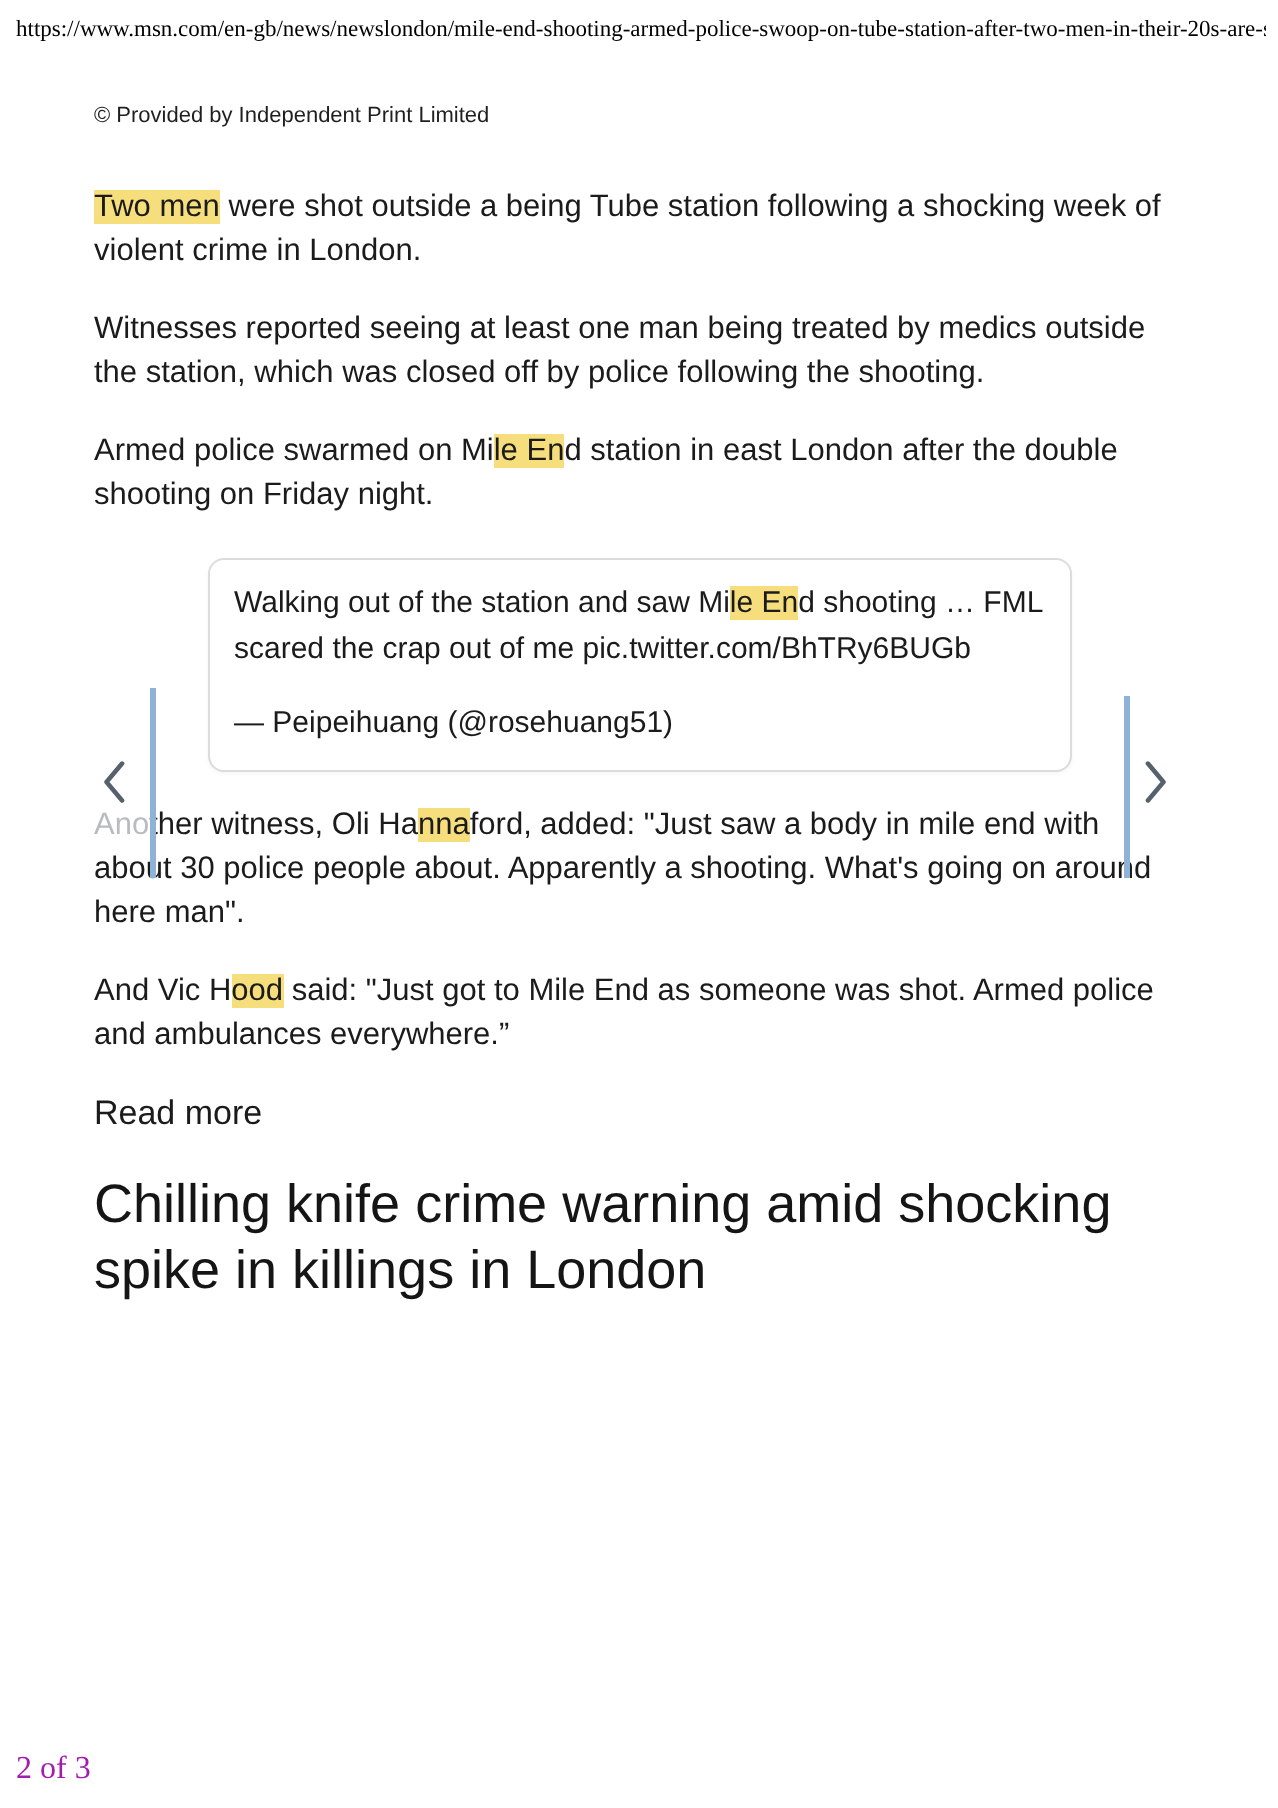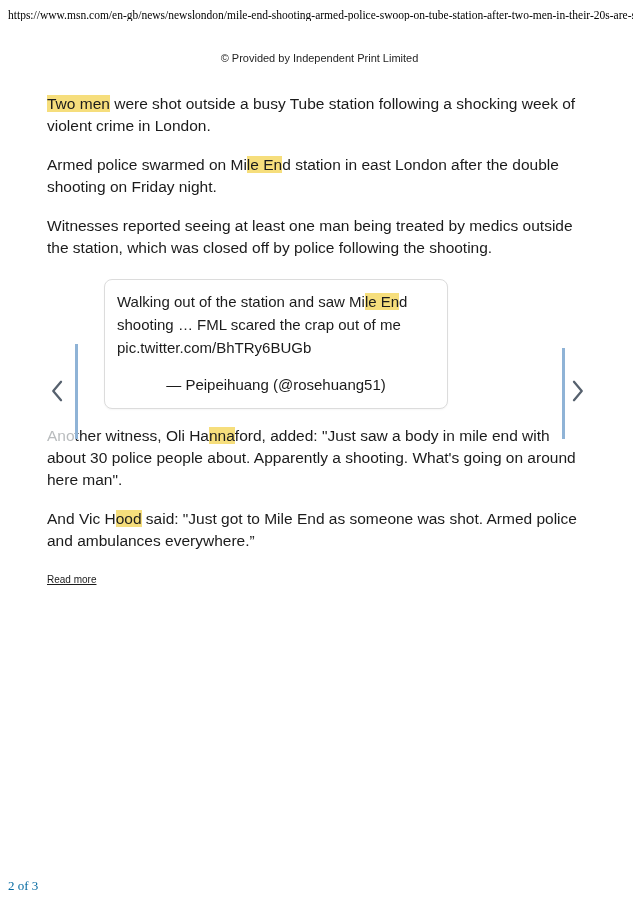--- a/index.html
+++ b/index.html
@@ -22,85 +22,85 @@
   .url-header{
     position:absolute;top:9px;left:8px;right:6px;
     font-family:"Liberation Serif","DejaVu Serif",serif;
     font-size:11.5px;color:#000;
     white-space:nowrap;overflow:hidden;
   }
   .content{
     position:absolute;left:47px;right:47px;top:52px;
   }
   .credit{
-    font-size:11px;color:#1f1f1f;margin:0 0 29px 0;text-align:center;
+    font-size:11px;color:#1f1f1f;margin:0 0 29px 0;
   }
   .para{
     font-size:15.5px;line-height:22px;margin:0 0 17px 0;
   }
   .hl{background:var(--hl);}
   .faded{color:var(--faded);}
   .tweet-region{
     position:relative;
     margin:20px 0 16px 0;
   }
   .tweet-card{
     margin-left:57px;
-    width:344px;
+    width:432px;
     box-sizing:border-box;
     border:1px solid var(--border);
     border-radius:8px;
     background:#fff;
     padding:10px 12px 12px 12px;
     box-shadow:0 1px 2px rgba(0,0,0,0.04);
   }
   .tweet-text{
     margin:0;font-size:15px;line-height:23px;
   }
   .tweet-attr{
-    margin-top:14px;text-align:center;font-size:15px;line-height:23px;
+    margin-top:14px;text-align:left;font-size:15px;line-height:23px;
   }
   .vbar{
     position:absolute;width:3px;background:var(--bar);
   }
   .vbar-left{left:28px;top:65px;height:95px;}
   .vbar-right{left:515px;top:69px;height:91px;}
   .chev{
     position:absolute;background:none;border:none;padding:0;margin:0;
     color:var(--chev);cursor:pointer;line-height:0;
   }
   .chev-left{left:2px;top:98px;}
   .chev-right{left:522px;top:98px;}
-  .read-more{font-size:10px;line-height:22px;margin:0 0 16px 0;text-decoration:underline;}
+  .read-more{font-size:17px;line-height:22px;margin:0 0 16px 0;}
   .read-more a{color:var(--text);text-decoration:none;cursor:pointer;}
   .next-headline{
     font-size:27px;line-height:33px;font-weight:300;
     margin:18px 0 0 0;color:#151515;letter-spacing:0;
   }
   .page-number{
     position:absolute;left:8px;bottom:10px;
     font-family:"Liberation Serif","DejaVu Serif",serif;
-    font-size:13px;color:#0369a1;
+    font-size:16px;color:#a21caf;
   }
 </style>
 </head>
 <body>
 
 <div class="sheet">
 
   <div class="url-header">https://www.msn.com/en-gb/news/newslondon/mile-end-shooting-armed-police-swoop-on-tube-station-after-two-men-in-their-20s-are-shot/...</div>
 
   <div class="content">
 
     <div class="credit">© Provided by Independent Print Limited</div>
 
     <div>
-        <p class="para"><span class="hl">Two men</span><span> were shot outside a busy Tube station following a shocking week of violent crime in London.</span></p>
+        <p class="para"><span class="hl">Two men</span><span> were shot outside a being Tube station following a shocking week of violent crime in London.</span></p>
+        <p class="para"><span>Witnesses reported seeing at least one man being treated by medics outside the station, which was closed off by police following the shooting.</span></p>
         <p class="para"><span>Armed police swarmed on Mi</span><span class="hl">le En</span><span>d station in east London after the double shooting on Friday night.</span></p>
-        <p class="para"><span>Witnesses reported seeing at least one man being treated by medics outside the station, which was closed off by police following the shooting.</span></p>
       </div>
 
     <div class="tweet-region">
       <div class="tweet-card">
         <p class="tweet-text"><span>Walking out of the station and saw Mi</span><span class="hl">le En</span><span>d shooting … FML scared the crap out of me pic.twitter.com/BhTRy6BUGb</span></p>
         <div class="tweet-attr">
           <div>— Peipeihuang (@rosehuang51)</div>
         </div>
       </div>
       <div class="vbar vbar-left"></div>
@@ -117,18 +117,19 @@
       </button>
     </div>
 
     <div>
         <p class="para"><span class="faded">Ano</span><span>ther witness, Oli Ha</span><span class="hl">nna</span><span>ford, added: "Just saw a body in mile end with about 30 police people about. Apparently a shooting. What's going on around here man".</span></p>
         <p class="para"><span>And Vic H</span><span class="hl">ood</span><span> said: "Just got to Mile End as someone was shot. Armed police and ambulances everywhere.”</span></p>
       </div>
 
     <p class="read-more"><a>Read more</a></p>
 
+    <h1 class="next-headline">Chilling knife crime warning amid shocking spike in killings in London</h1>
 
   </div>
 
   <div class="page-number">2 of 3</div>
 
 </div>
 
 </body></html>

